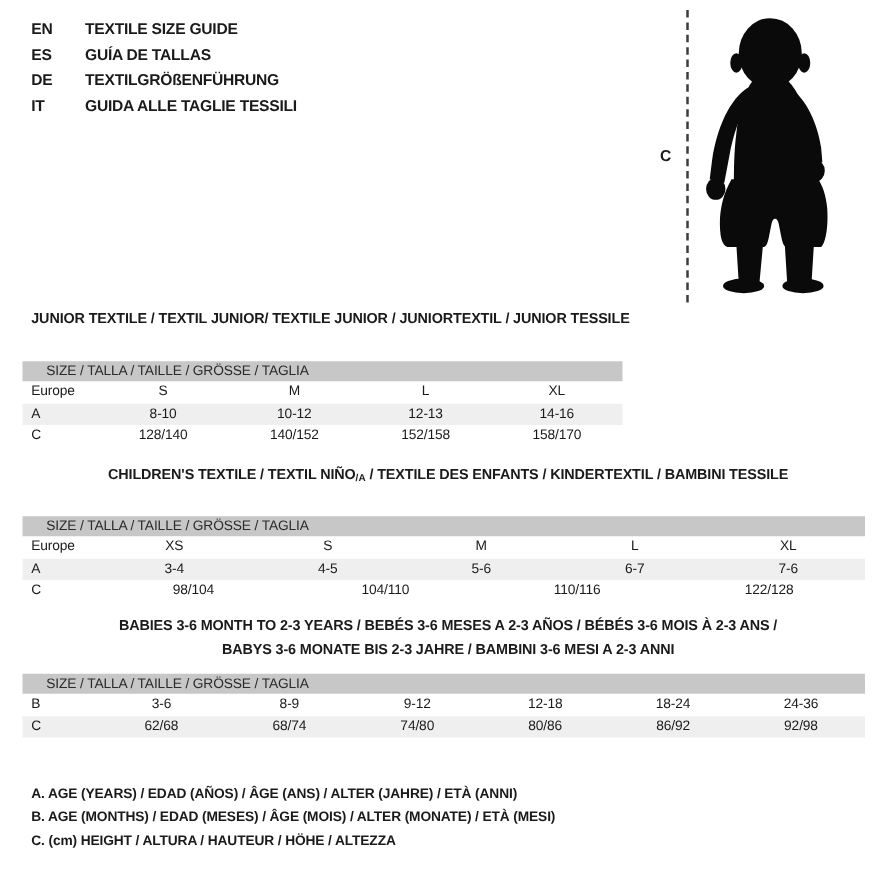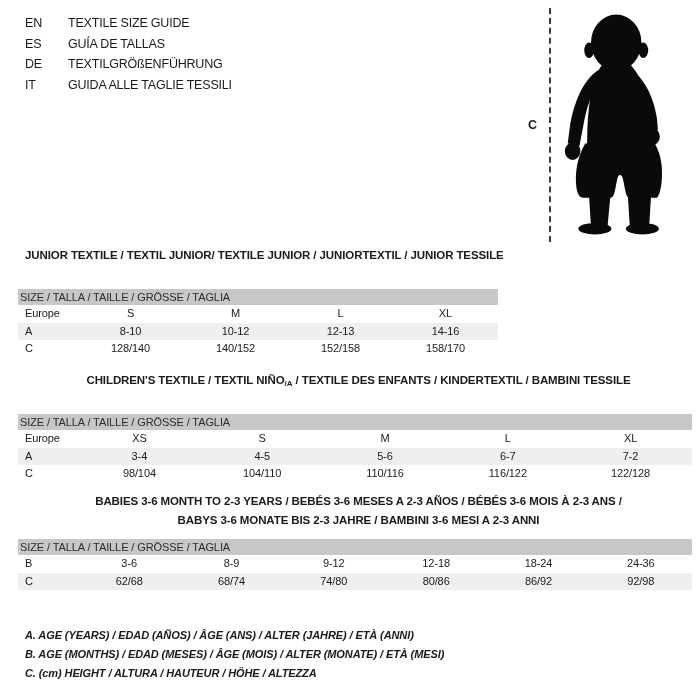--- a/index.html
+++ b/index.html
@@ -2,21 +2,21 @@
 <html><head>
 <meta charset="utf-8">
 <style>
   html,body { margin:0; padding:0; background:#fff; }
   .canvas {
     position:relative; width:700px; height:700px; background:#ffffff;
     font-family:"Liberation Sans", sans-serif; color:#1a1a1a; overflow:hidden;
   }
 
   
-  .langs { position:absolute; left:25px; top:13px; font-size:12.5px; font-weight:normal; letter-spacing:-0.2px; }
+  .langs { position:absolute; left:25px; top:13px; font-size:12.5px; font-weight:bold; letter-spacing:-0.2px; }
   .lang-row { display:flex; height:20.5px; align-items:center; }
   .lang-code { width:43px; }
   .lang-title { white-space:nowrap; }
 
   
   .figure { position:absolute; left:528px; top:8px; display:flex; align-items:center; }
   .measure-label { font-size:12.5px; font-weight:bold; width:16px; text-align:left; }
   .measure-line { height:234px; width:0; border-left:2px dashed #3c3c3c; margin-left:5px; }
   .figure svg { margin-left:9px; display:block; }
 
@@ -26,28 +26,28 @@
   .sec-junior   { top:246px; width:480px; }
   .sec-children { top:371px; width:674px; }
   .sec-babies   { top:492px; width:674px; }
   .sec-junior   .tbl { margin-top:24px; }
   .sec-children .tbl { margin-top:21px; }
   .sec-babies   .tbl { margin-top:9px; }
   .subscript { font-size:8px; vertical-align:-2px; letter-spacing:0; }
 
   
   .tbl { font-size:11px; letter-spacing:-0.1px; }
-  .tbl-head { background:#c7c7c7; height:16px; line-height:16px; padding-left:2px; color:#2b2b2b; }
+  .tbl-head { background:#c7c7c7; height:16px; line-height:16px; padding-left:19px; color:#2b2b2b; }
   .trow { display:flex; height:17.5px; line-height:17.5px; }
   .trow.shade { background:#efefef; }
   .tlabel { width:60px; padding-left:7px; box-sizing:border-box; }
   .tcell { flex:1 1 0; text-align:center; }
 
   
-  .footnotes { position:absolute; left:25px; top:626px; font-size:11px; font-weight:bold; line-height:19px; letter-spacing:-0.1px;font-style:italic; }
+  .footnotes { position:absolute; left:25px; top:626px; font-size:11px; font-weight:bold; line-height:19px; letter-spacing:-0.1px; }
   .footnote { white-space:nowrap; }
 </style>
 </head>
 <body>
 
 <div class="canvas">
 
   <div class="langs">
     <div class="lang-row">
       <span class="lang-code">EN</span>
@@ -128,28 +128,27 @@
         <div class="tcell">M</div>
         <div class="tcell">L</div>
         <div class="tcell">XL</div>
       </div>
       <div class="trow shade">
         <div class="tlabel">A</div>
         <div class="tcell">3-4</div>
         <div class="tcell">4-5</div>
         <div class="tcell">5-6</div>
         <div class="tcell">6-7</div>
-        <div class="tcell">7-2</div>
+        <div class="tcell">7-6</div>
       </div>
       <div class="trow">
         <div class="tlabel">C</div>
         <div class="tcell">98/104</div>
         <div class="tcell">104/110</div>
         <div class="tcell">110/116</div>
-        <div class="tcell">116/122</div>
         <div class="tcell">122/128</div>
       </div>
     </div>
   </div>
 
   <div class="section sec-babies">
     <div class="sec-title">BABIES 3-6 MONTH TO 2-3 YEARS / BEBÉS 3-6 MESES A 2-3 AÑOS / BÉBÉS 3-6 MOIS À 2-3 ANS /</div>
     <div class="sec-title">BABYS 3-6 MONATE BIS 2-3 JAHRE / BAMBINI 3-6 MESI A 2-3 ANNI</div>
     <div class="tbl">
       <div class="tbl-head">SIZE / TALLA / TAILLE / GRÖSSE / TAGLIA</div>

